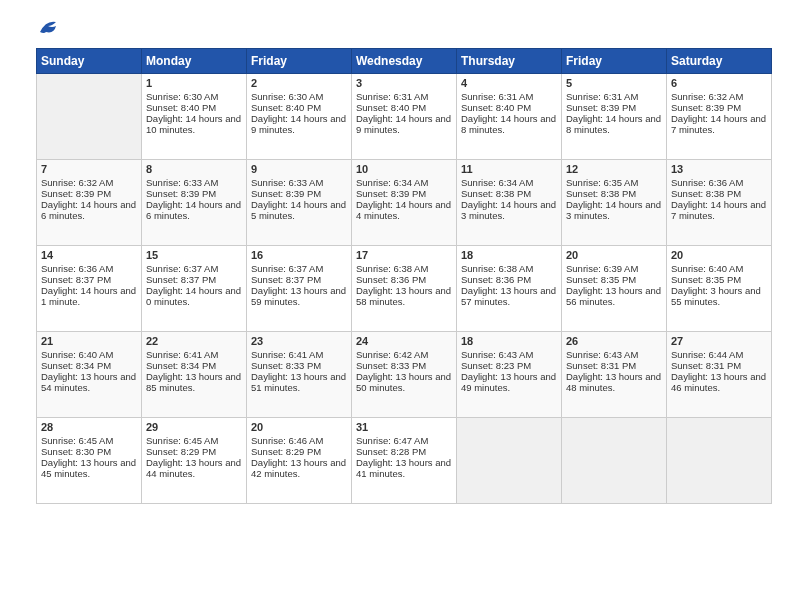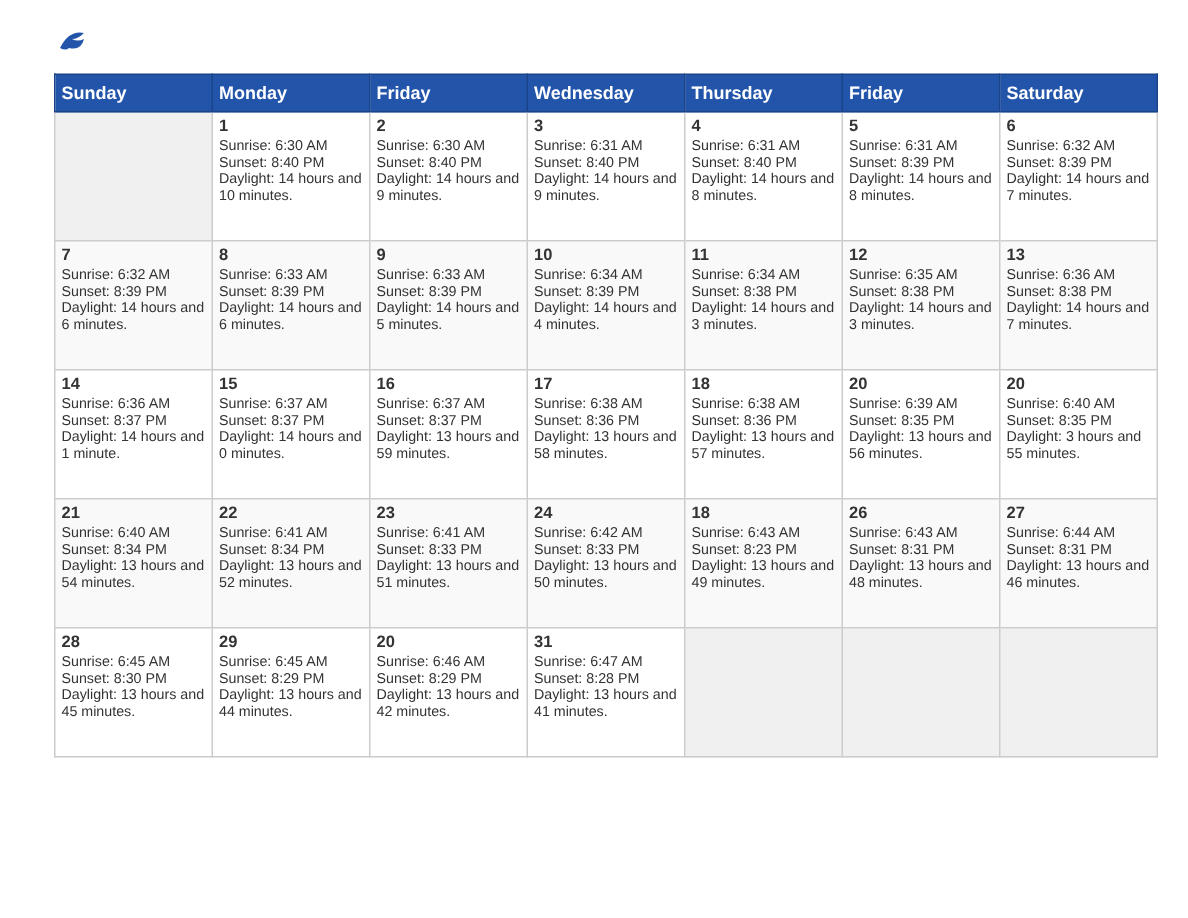--- a/index.html
+++ b/index.html
@@ -262,21 +262,21 @@
             <td>
               <span class="day-num">21</span>
               <div>Sunrise: 6:40 AM</div>
               <div>Sunset: 8:34 PM</div>
               <div>Daylight: 13 hours and 54 minutes.</div>
             </td>
             <td>
               <span class="day-num">22</span>
               <div>Sunrise: 6:41 AM</div>
               <div>Sunset: 8:34 PM</div>
-              <div>Daylight: 13 hours and 52 minutes.</div>
+              <div>Daylight: 13 hours and 85 minutes.</div>
             </td>
             <td>
               <span class="day-num">23</span>
               <div>Sunrise: 6:41 AM</div>
               <div>Sunset: 8:33 PM</div>
               <div>Daylight: 13 hours and 51 minutes.</div>
             </td>
             <td>
               <span class="day-num">24</span>
               <div>Sunrise: 6:42 AM</div>

